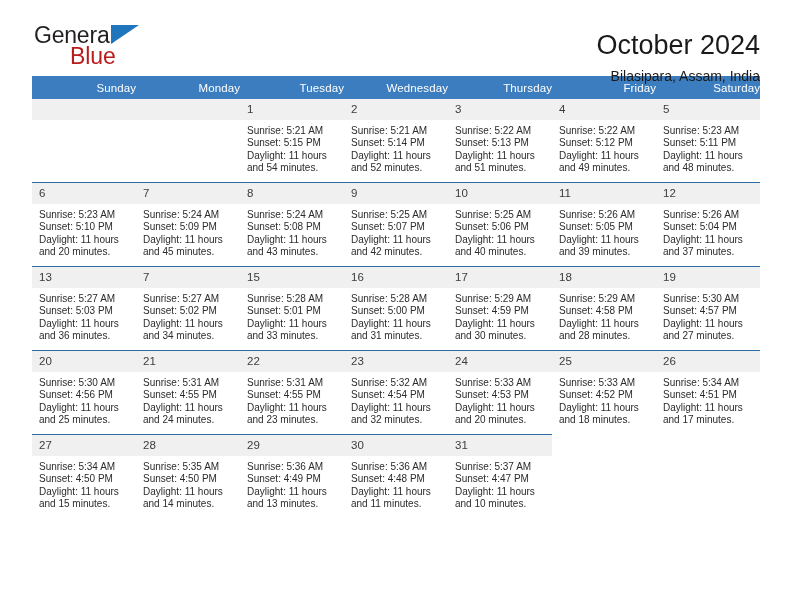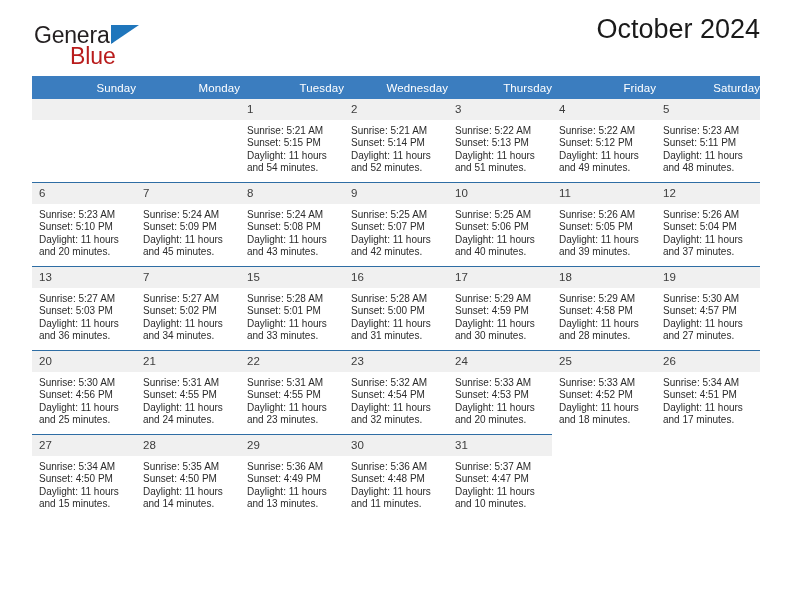--- a/index.html
+++ b/index.html
@@ -60,21 +60,21 @@
     color: #b91c1c;
     position: absolute;
     left: 36px;
     top: 21px;
     line-height: 26px;
     letter-spacing: -0.1px;
   }
   .title-block {
     position: absolute;
     right: 0;
-    top: 12px;
+    top: 28px;
     text-align: right;
   }
   .cal-title {
     font-size: 27px;
     color: #1a1a1a;
     font-weight: normal;
     line-height: 34px;
     white-space: nowrap;
   }
   .cal-subtitle {
@@ -148,20 +148,21 @@
   <div class="header">
 
     <div class="logo">
       <span class="logo-general">General</span>
       <span class="logo-tri"></span>
       <span class="logo-blue">Blue</span>
     </div>
 
     <div class="title-block">
       <div class="cal-title">October 2024</div>
+      <div class="cal-subtitle">Bilasipara, Assam, India</div>
     </div>
 
   </div>
 
   <table class="calendar">
     <thead>
       <tr>
         <th>Sunday</th>
         <th>Monday</th>
         <th>Tuesday</th>

